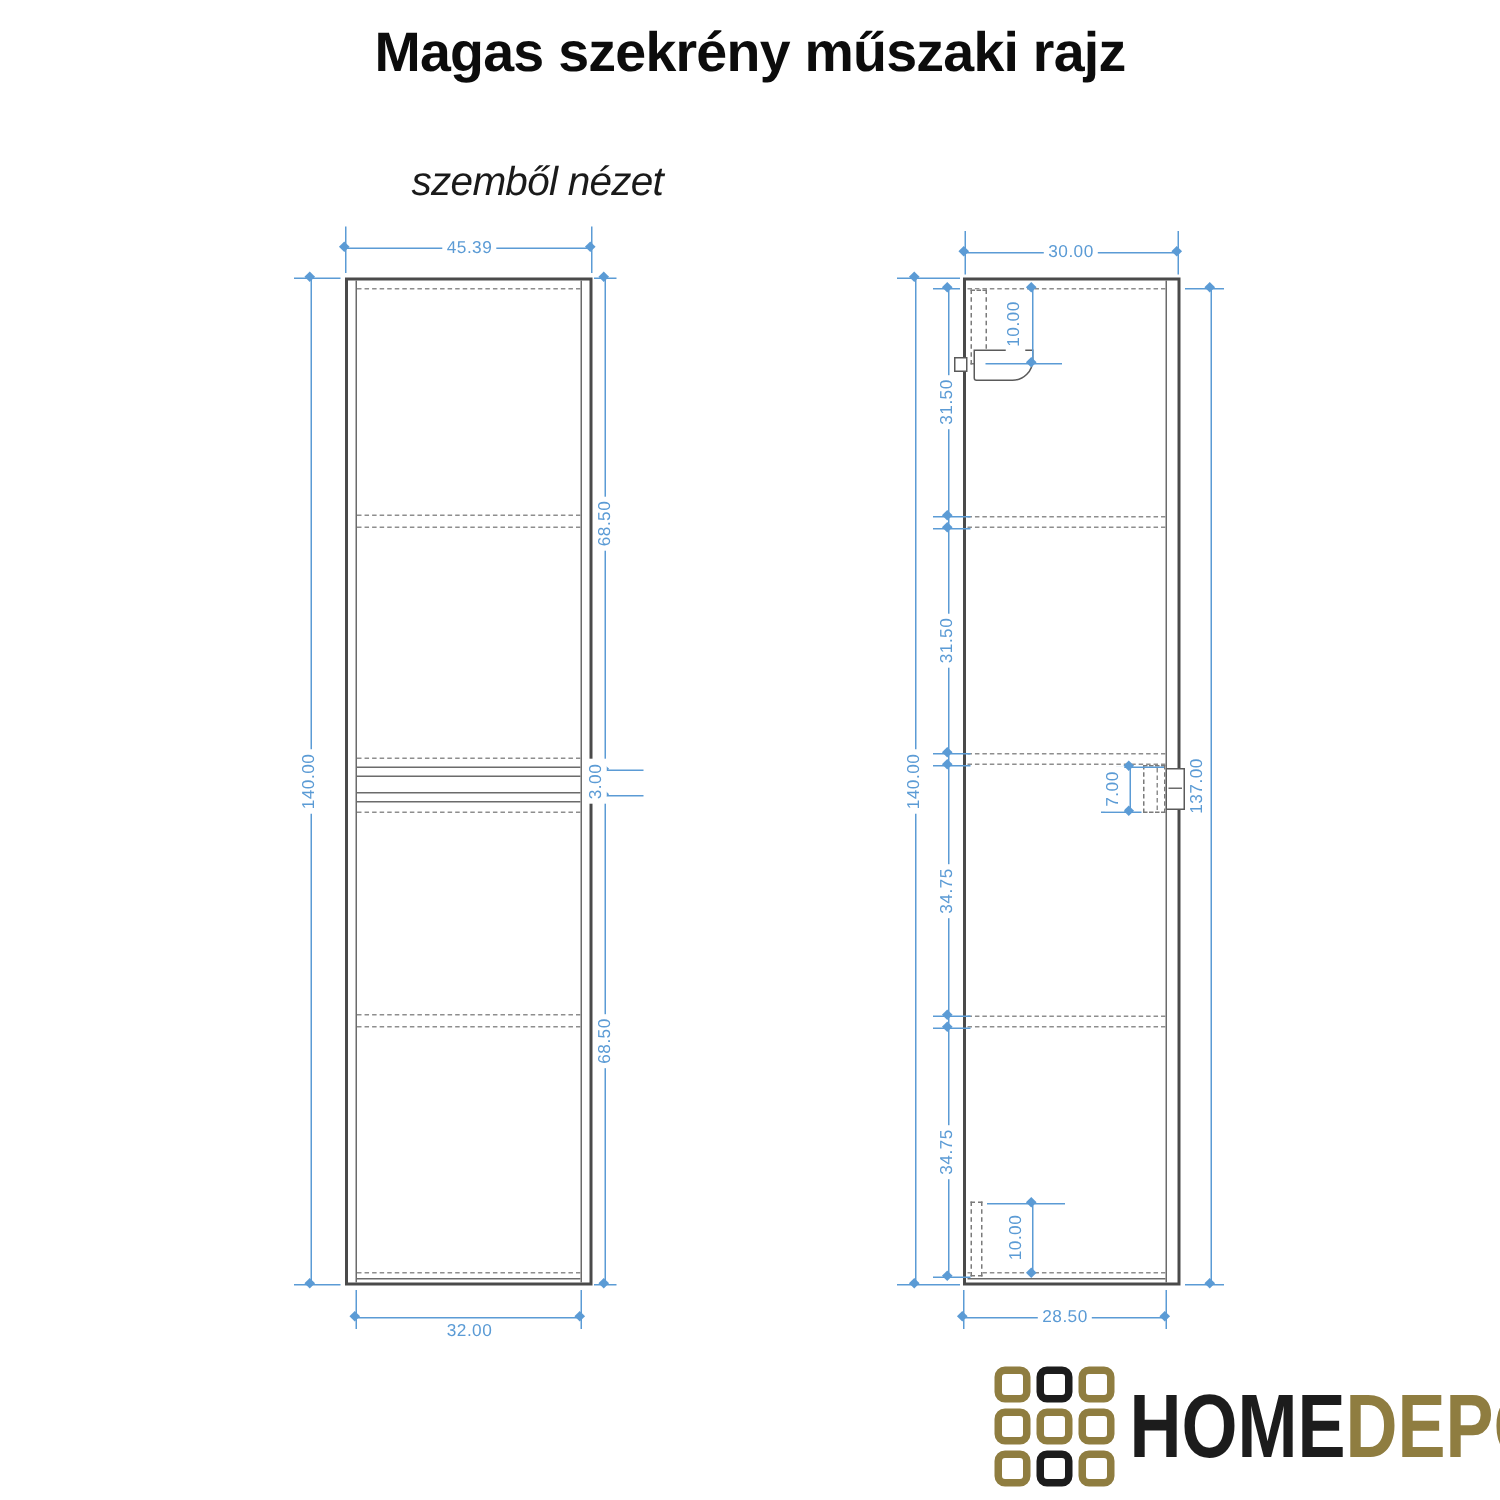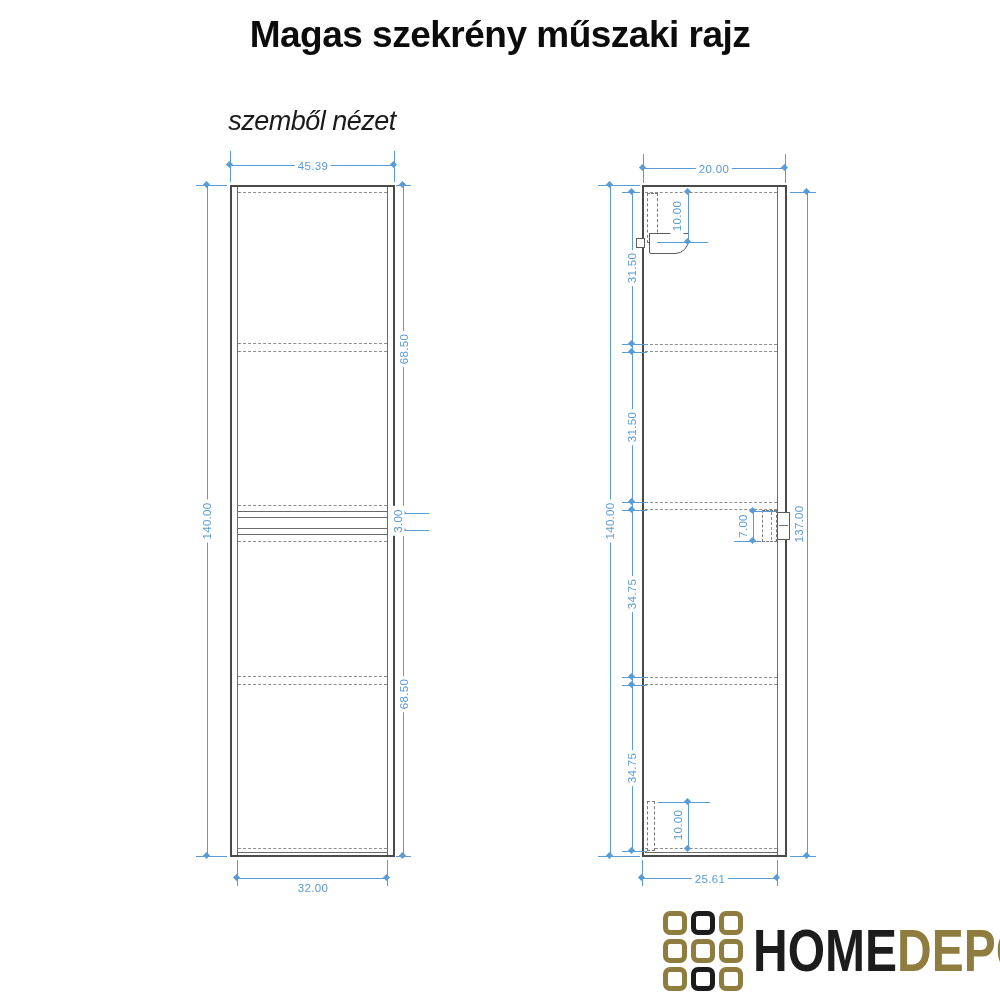--- a/index.html
+++ b/index.html
@@ -25,21 +25,21 @@
   .arr{position:absolute;width:5px;height:5px;background:var(--dim);
        transform:translate(-3px,-3px) rotate(45deg);}
   .dt{position:absolute;font-size:11.5px;letter-spacing:.3px;color:var(--dim);
       background:#fff;padding:0 3px;white-space:nowrap;line-height:13px;}
   .dt.h{transform:translate(-50%,-50%);}
   .dt.v{transform:translate(-50%,-50%) rotate(-90deg);}
   
   .title{position:absolute;left:0;top:14px;width:1000px;text-align:center;
          font-size:37px;font-weight:bold;color:#0c0c0c;letter-spacing:-.5px;}
   .viewlabel{position:absolute;font-size:27px;font-style:italic;color:#1a1a1a;
-             text-align:center;letter-spacing:-.5px;}
+             text-align:right;letter-spacing:-.5px;}
   
   .logo{position:absolute;left:663px;top:911px;display:flex;align-items:center;}
   .lgrid{display:grid;grid-template-columns:repeat(3,24px);grid-auto-rows:24px;gap:4px;}
   .lsq{border:5px solid var(--gold);border-radius:7px;background:#fff;}
   .lsq.black{border-color:var(--black);}
   .ltext{font-size:60px;font-weight:600;line-height:80px;letter-spacing:0px;
          transform:scaleX(.8);transform-origin:left center;margin-left:10px;white-space:nowrap;}
   .ltext .home{color:var(--black);}
   .ltext .depo{color:var(--gold);}
 </style>
@@ -138,21 +138,21 @@
     <div class="drect" style="left:647px;top:801px;width:8px;height:50px;"></div>
   </div>
 
   <div>
 
     <div class="bh" style="left:643px;top:168px;width:143px;"></div>
     <div class="bv" style="left:643px;top:154px;height:29px;"></div>
     <div class="bv" style="left:785px;top:154px;height:29px;"></div>
     <div class="arr" style="left:643px;top:168px;"></div>
     <div class="arr" style="left:785px;top:168px;"></div>
-    <span class="dt h" style="left:714px;top:169px;">20.00</span>
+    <span class="dt h" style="left:714px;top:169px;">30.00</span>
 
     <div class="bv" style="left:610px;top:185px;height:672px;"></div>
     <div class="bh" style="left:598px;top:185px;width:42px;"></div>
     <div class="bh" style="left:598px;top:856px;width:42px;"></div>
     <div class="arr" style="left:610px;top:185px;"></div>
     <div class="arr" style="left:610px;top:856px;"></div>
     <span class="dt v" style="left:610px;top:521px;">140.00</span>
 
     <div class="bv" style="left:632px;top:192px;height:659px;"></div>
     <div class="bh" style="left:622px;top:192px;width:18px;"></div>
@@ -181,21 +181,21 @@
     <div class="bh" style="left:790px;top:856px;width:26px;"></div>
     <div class="arr" style="left:807px;top:192px;"></div>
     <div class="arr" style="left:807px;top:856px;"></div>
     <span class="dt v" style="left:799px;top:524px;">137.00</span>
 
     <div class="bh" style="left:642px;top:878px;width:136px;"></div>
     <div class="bv" style="left:642px;top:860px;height:26px;"></div>
     <div class="bv" style="left:777px;top:860px;height:26px;"></div>
     <div class="arr" style="left:642px;top:878px;"></div>
     <div class="arr" style="left:777px;top:878px;"></div>
-    <span class="dt h" style="left:710px;top:879px;">25.61</span>
+    <span class="dt h" style="left:710px;top:879px;">28.50</span>
 
     <div class="bv" style="left:688px;top:192px;height:50px;"></div>
     <div class="bh" style="left:657px;top:242px;width:51px;"></div>
     <div class="arr" style="left:688px;top:192px;"></div>
     <div class="arr" style="left:688px;top:242px;"></div>
     <span class="dt v" style="left:677px;top:216px;">10.00</span>
 
     <div class="bv" style="left:753px;top:511px;height:30px;"></div>
     <div class="bh" style="left:744px;top:511px;width:32px;"></div>
     <div class="bh" style="left:734px;top:541px;width:27px;"></div>

